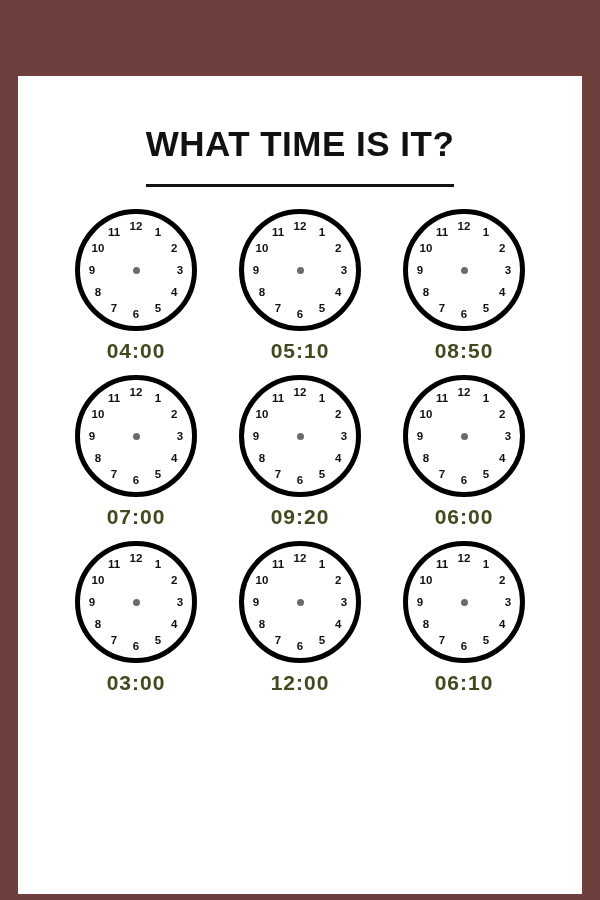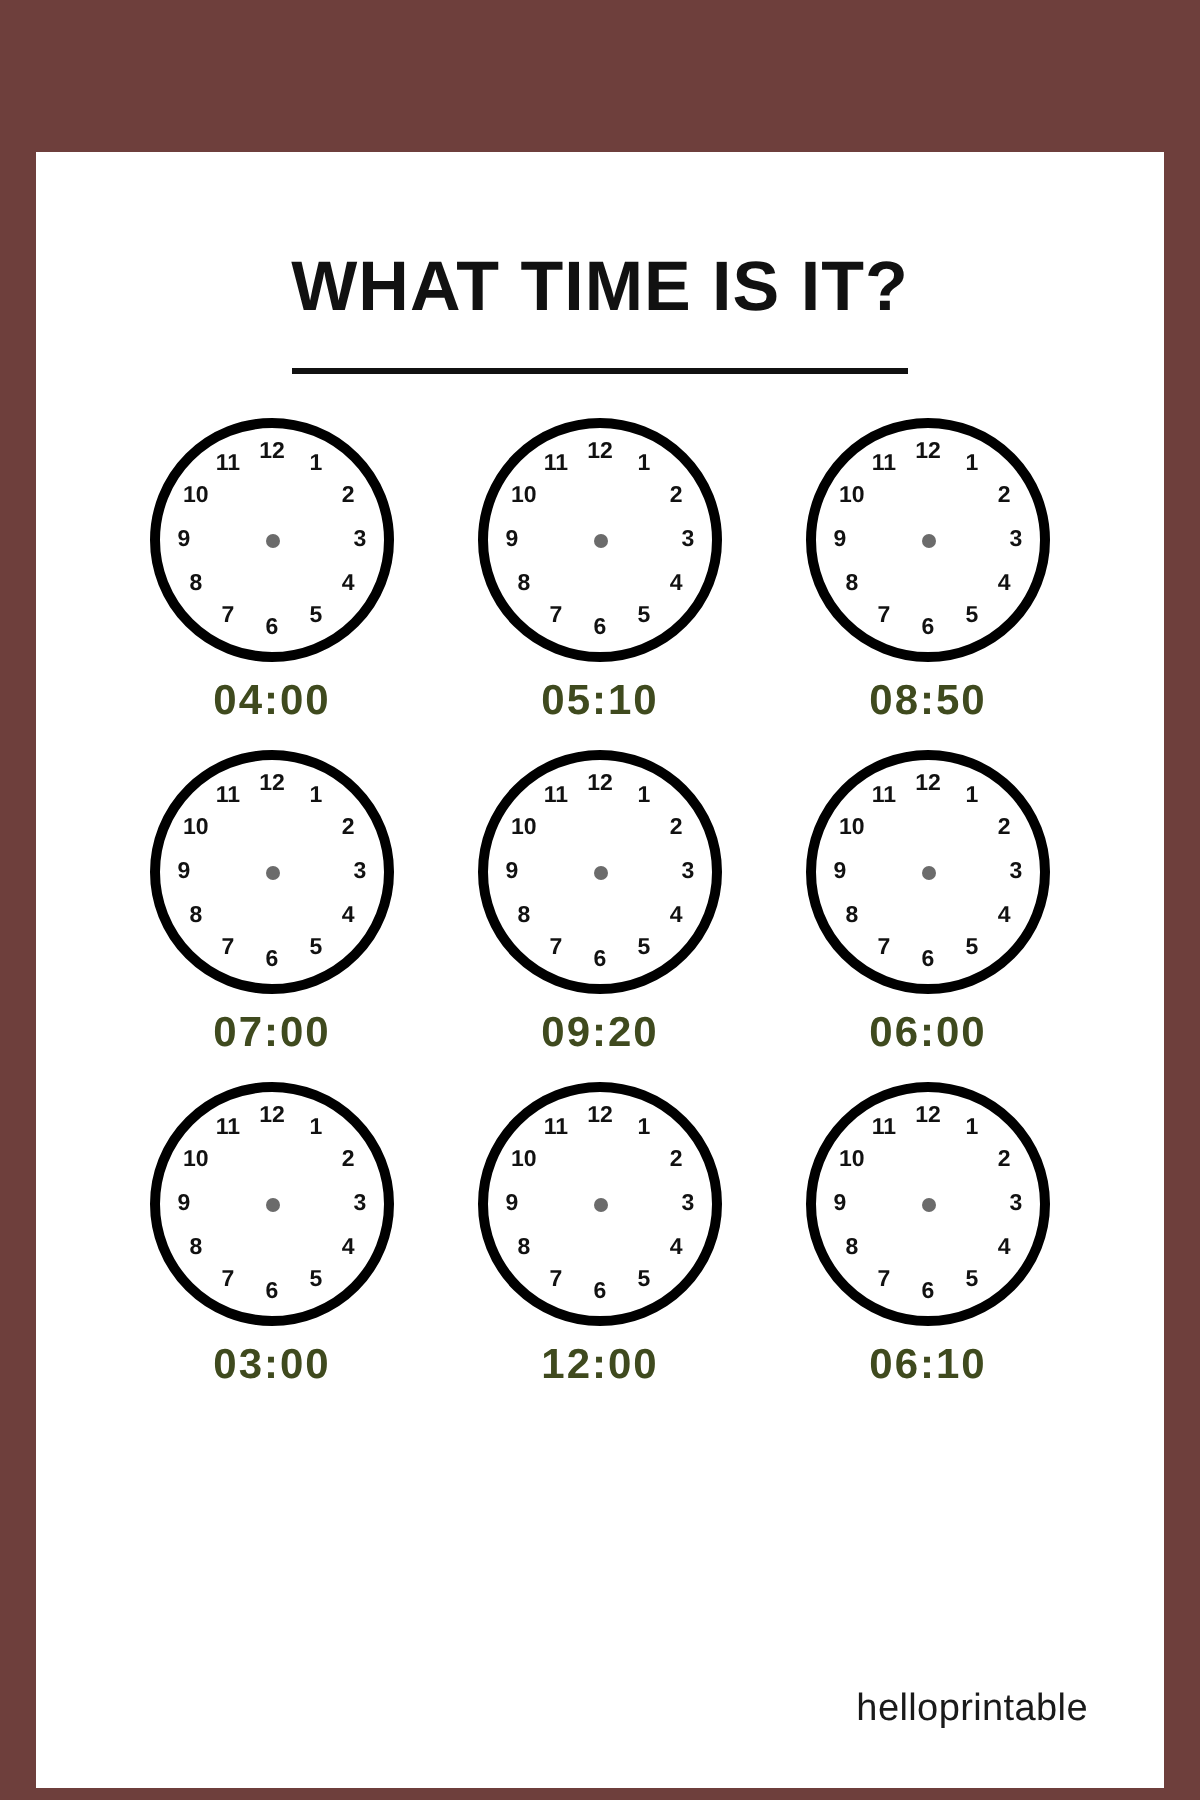--- a/index.html
+++ b/index.html
@@ -277,14 +277,13 @@
           <div class="num" style="left: 17.8949px; top: 78px;">8</div>
           <div class="num" style="left: 12px; top: 56px;">9</div>
           <div class="num" style="left: 17.8949px; top: 34px;">10</div>
           <div class="num" style="left: 34px; top: 17.8949px;">11</div>
           <div class="center-dot"></div>
         </div>
         <div class="time-label">06:10</div>
       </div>
     </div>
 
-  <div class="brand">helloprintable</div>
 </div>
 
 </body></html>

